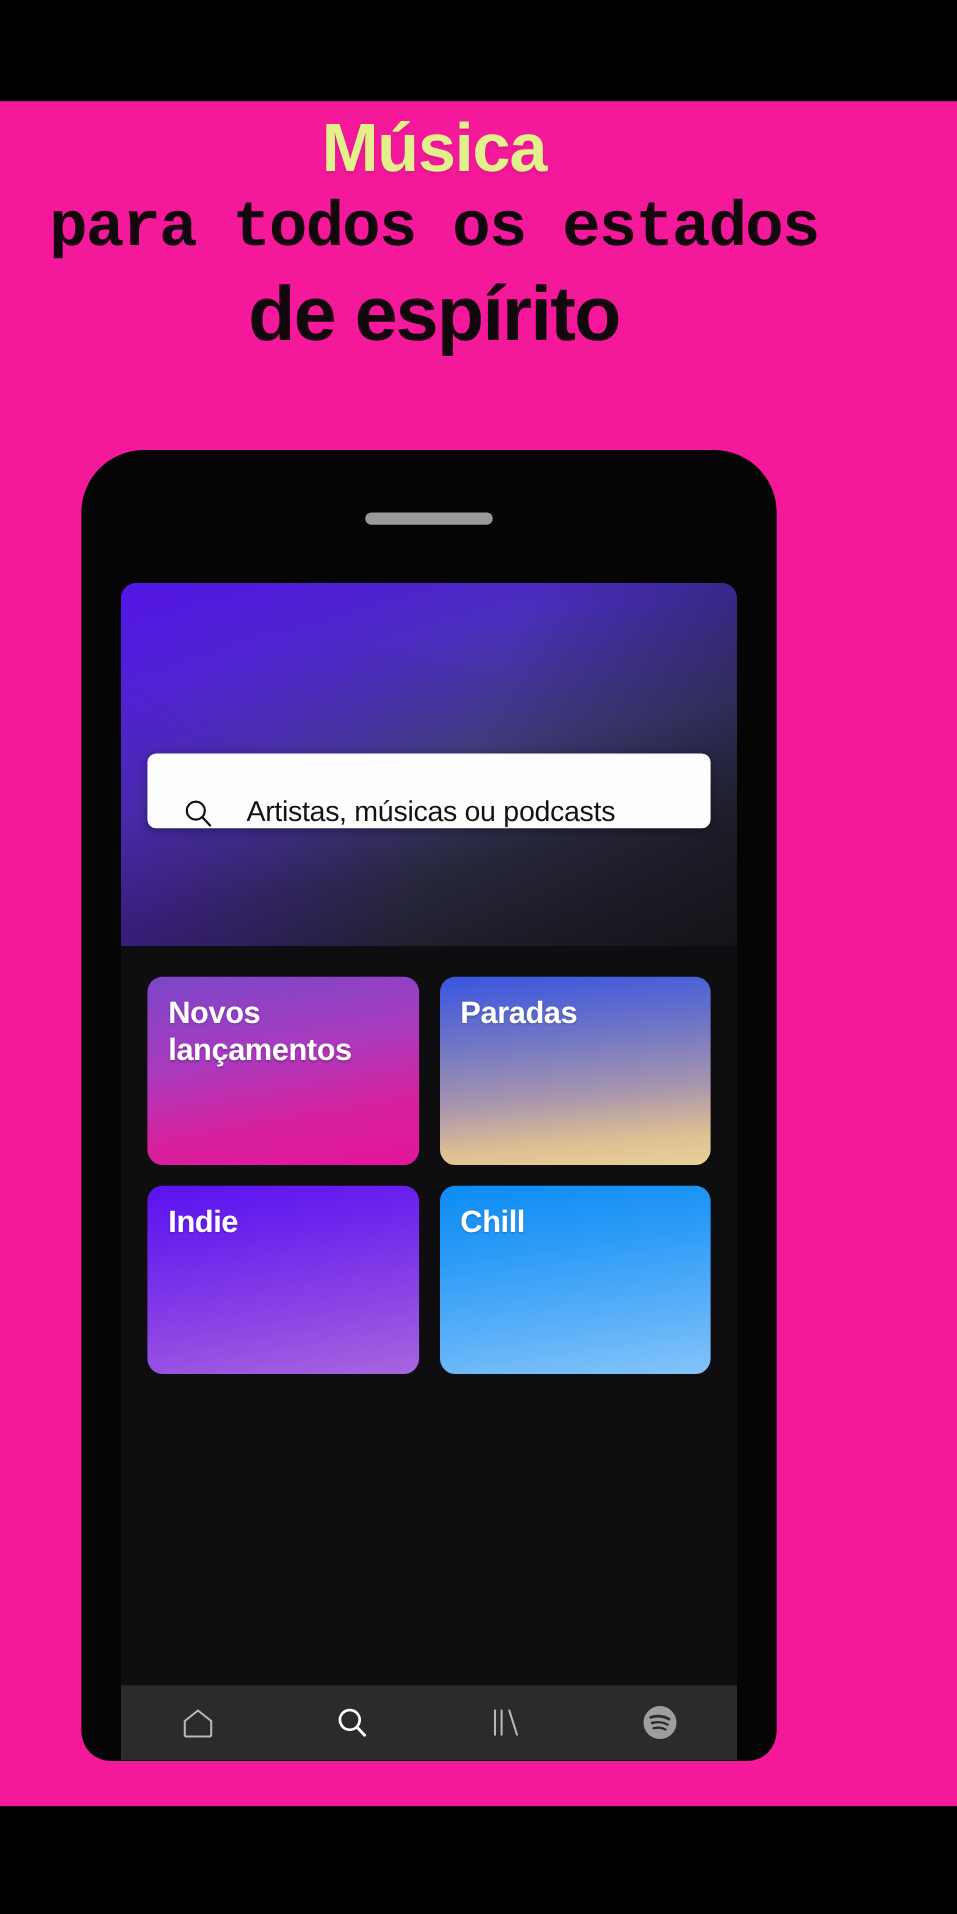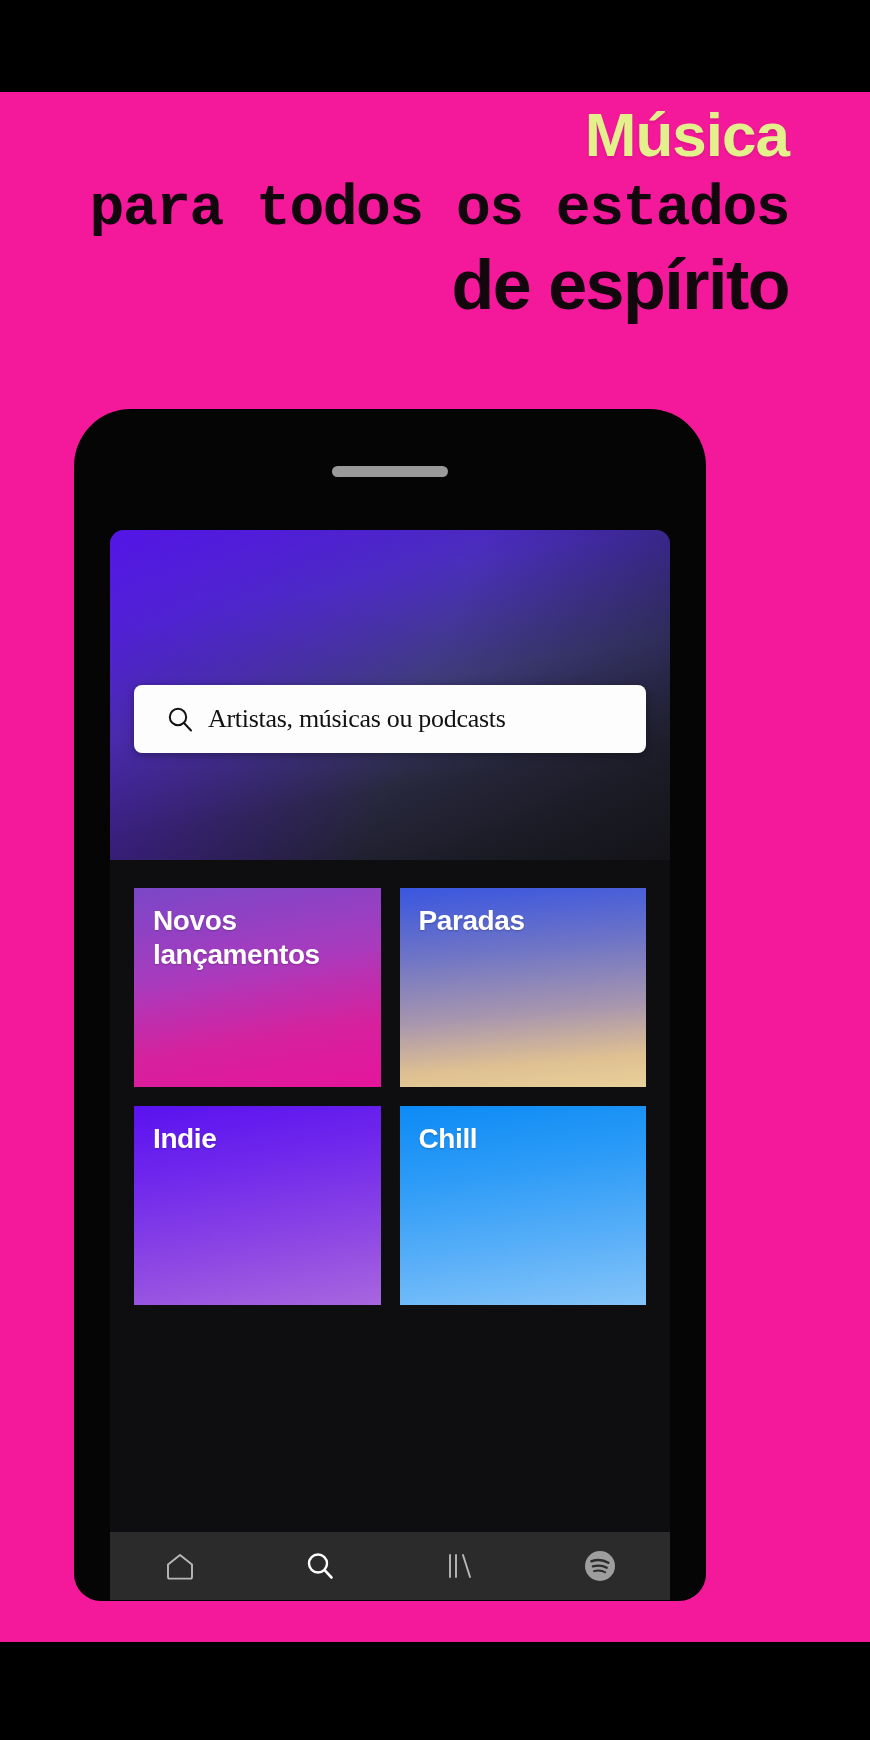--- a/index.html
+++ b/index.html
@@ -14,21 +14,21 @@
 
   
   .poster {
     position:absolute; left:0; top:92px; width:870px; height:1550px;
     background:#F4189B;
   }
 
   
   .headline {
     position:absolute; left:0; top:8px; width:789px;
-    text-align:right;
+    text-align:center;
   }
   .hl-1 {
     font-size:62px; font-weight:bold; color:#E4F08C;
     line-height:1.12; letter-spacing:-1px;
     text-shadow:0 2px 3px rgba(0,0,0,.10);
   }
   .hl-2 {
     font-size:58px; font-weight:bold; color:#12070C;
     line-height:1.18; letter-spacing:-1.5px;
     margin-top:6px;
@@ -69,45 +69,44 @@
   .screen-hero::after {
     content:""; position:absolute; inset:0;
     background:linear-gradient(110deg, rgba(88,20,235,.55) 0%, rgba(70,70,120,.15) 55%, rgba(20,20,26,.5) 100%);
   }
 
   
   .searchbar {
     position:absolute; left:24px; top:155px;
     width:512px; height:68px;
     background:#FDFDFD; border-radius:8px;
-    display:flex; align-items:center; gap:14px;
+    display:flex; align-items:flex-end; gap:30px;
     padding-left:32px;
     box-shadow:0 2px 8px rgba(0,0,0,.35);
     z-index:3;
-    font-family:Liberation Serif, serif;
   }
   .search-icon { width:28px; height:28px; flex:none; }
   .search-icon svg { display:block; }
   .search-text {
     font-size:26px; color:#121212; letter-spacing:-.3px;
     white-space:nowrap;
   }
 
   
   .grid {
     position:absolute; left:24px; top:358px;
     width:512px;
     display:grid; grid-template-columns:1fr 1fr;
     gap:19px 19px;
     z-index:2;
   }
   .tile {
     position:relative;
-    height:199px;
-    border-radius:0;
+    height:171px;
+    border-radius:14px;
     overflow:hidden;
     text-decoration:underline;
   }
   .tile-label {
     position:absolute; left:19px; top:16px; right:12px;
     font-size:28px; font-weight:bold; color:#FFFFFF;
     line-height:1.22; letter-spacing:-.4px;
     text-shadow:0 1px 2px rgba(0,0,0,.22);
   }
   .t-novos   { background:linear-gradient(170deg,#7A47C8 0%,#A83BBE 40%,#D6219D 72%,#E5159B 100%); }

